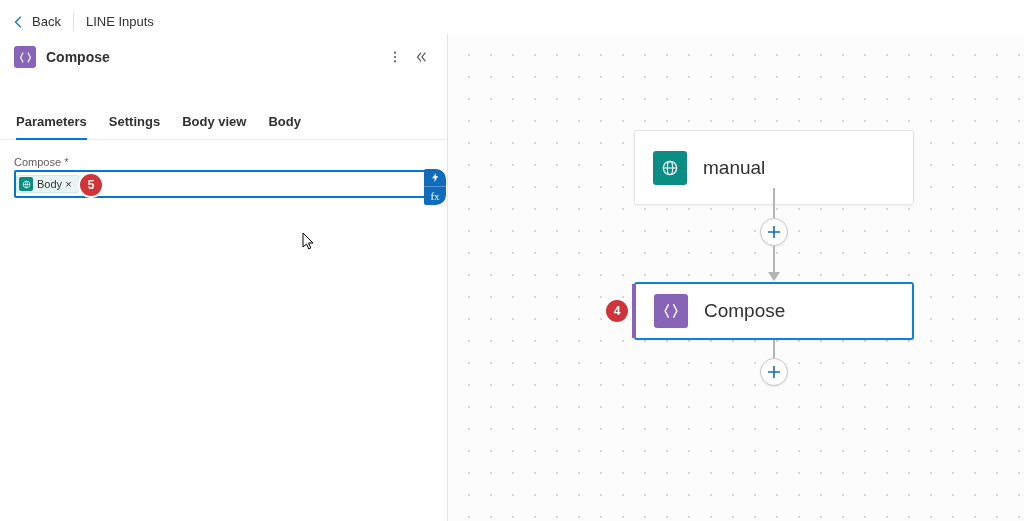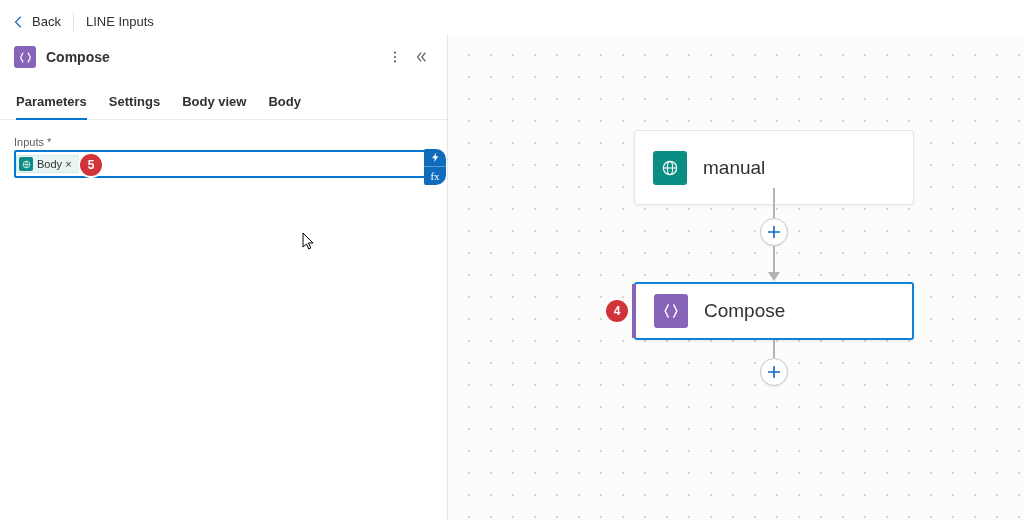--- a/index.html
+++ b/index.html
@@ -8,21 +8,21 @@
   .back-btn { display:flex; align-items:center; gap:6px; color:#323130; cursor:pointer; font-size:13px; }
   .back-btn svg { width:14px; height:14px; }
   .divider-v { width:1px; height:18px; background:#e0e0e0; margin:0 12px; }
   .workflow-name { font-size:13px; }
   .main { position:absolute; top:34px; left:0; right:0; bottom:0; display:flex; }
   .left-panel { width:448px; min-width:448px; position:relative; background:#fff; }
   .panel-header { display:flex; align-items:center; padding:10px 14px 8px 14px; }
   .compose-icon-sm { width:22px; height:22px; border-radius:3px; background:#8764b8; display:flex; align-items:center; justify-content:center; color:#fff; margin-right:10px; }
   .panel-title { font-size:14px; font-weight:600; flex:1; }
   .icon-btn { width:26px; height:26px; display:flex; align-items:center; justify-content:center; color:#605e5c; cursor:pointer; border-radius:2px; }
-  .tabs { display:flex; gap:22px; padding:0 16px; border-bottom:1px solid #edebe9; margin-top:8px; }
+  .tabs { display:flex; gap:22px; padding:0 16px; border-bottom:1px solid #edebe9; margin-top:28px; }
   .tab { padding:8px 0 10px 0; font-size:13px; color:#323130; cursor:pointer; position:relative;font-weight:bold; }
   .tab.active { font-weight:600; }
   .tab.active::after { content:""; position:absolute; left:0; right:0; bottom:-1px; height:2px; background:#0078d4; }
   .param-body { padding:16px 14px; }
   .field-label { font-size:11px; color:#605e5c; margin-bottom:2px; }
   .input-row { position:relative; }
   .input-box { border:2px solid #0078d4; border-radius:2px; min-height:28px; display:flex; align-items:center; padding:3px 0; gap:4px; background:#fff; }
   .token { display:inline-flex; align-items:center; gap:4px; background:#e8f5f3; border:1px solid #d0ece8; border-radius:2px; padding:1px 6px 1px 2px; font-size:11px; color:#323130; }
   .token-ico { width:14px; height:14px; background:#0a8d84; border-radius:2px; display:flex; align-items:center; justify-content:center; color:#fff; }
   .side-knobs { position:absolute; right:-12px; top:-1px; display:flex; flex-direction:column; gap:0; }
@@ -87,21 +87,21 @@
     </div>
 
     <div class="tabs">
       <div class="tab active">Parameters</div>
       <div class="tab">Settings</div>
       <div class="tab">Body view</div>
       <div class="tab">Body</div>
     </div>
 
     <div class="param-body">
-      <div class="field-label">Inputs *</div>
+      <div class="field-label">Compose *</div>
       <div class="input-row">
         <div class="input-box">
           <span class="token">
             <span class="token-ico">
               <svg width="9" height="9" viewBox="0 0 16 16">
                   <circle cx="8" cy="8" r="6" fill="none" stroke="#fff" stroke-width="1.2"></circle>
                   <path d="M2 8h12M8 2c2 3 2 9 0 12M8 2c-2 3-2 9 0 12" fill="none" stroke="#fff" stroke-width="1"></path>
                 </svg>
             </span>
             <span>Body ×</span>

